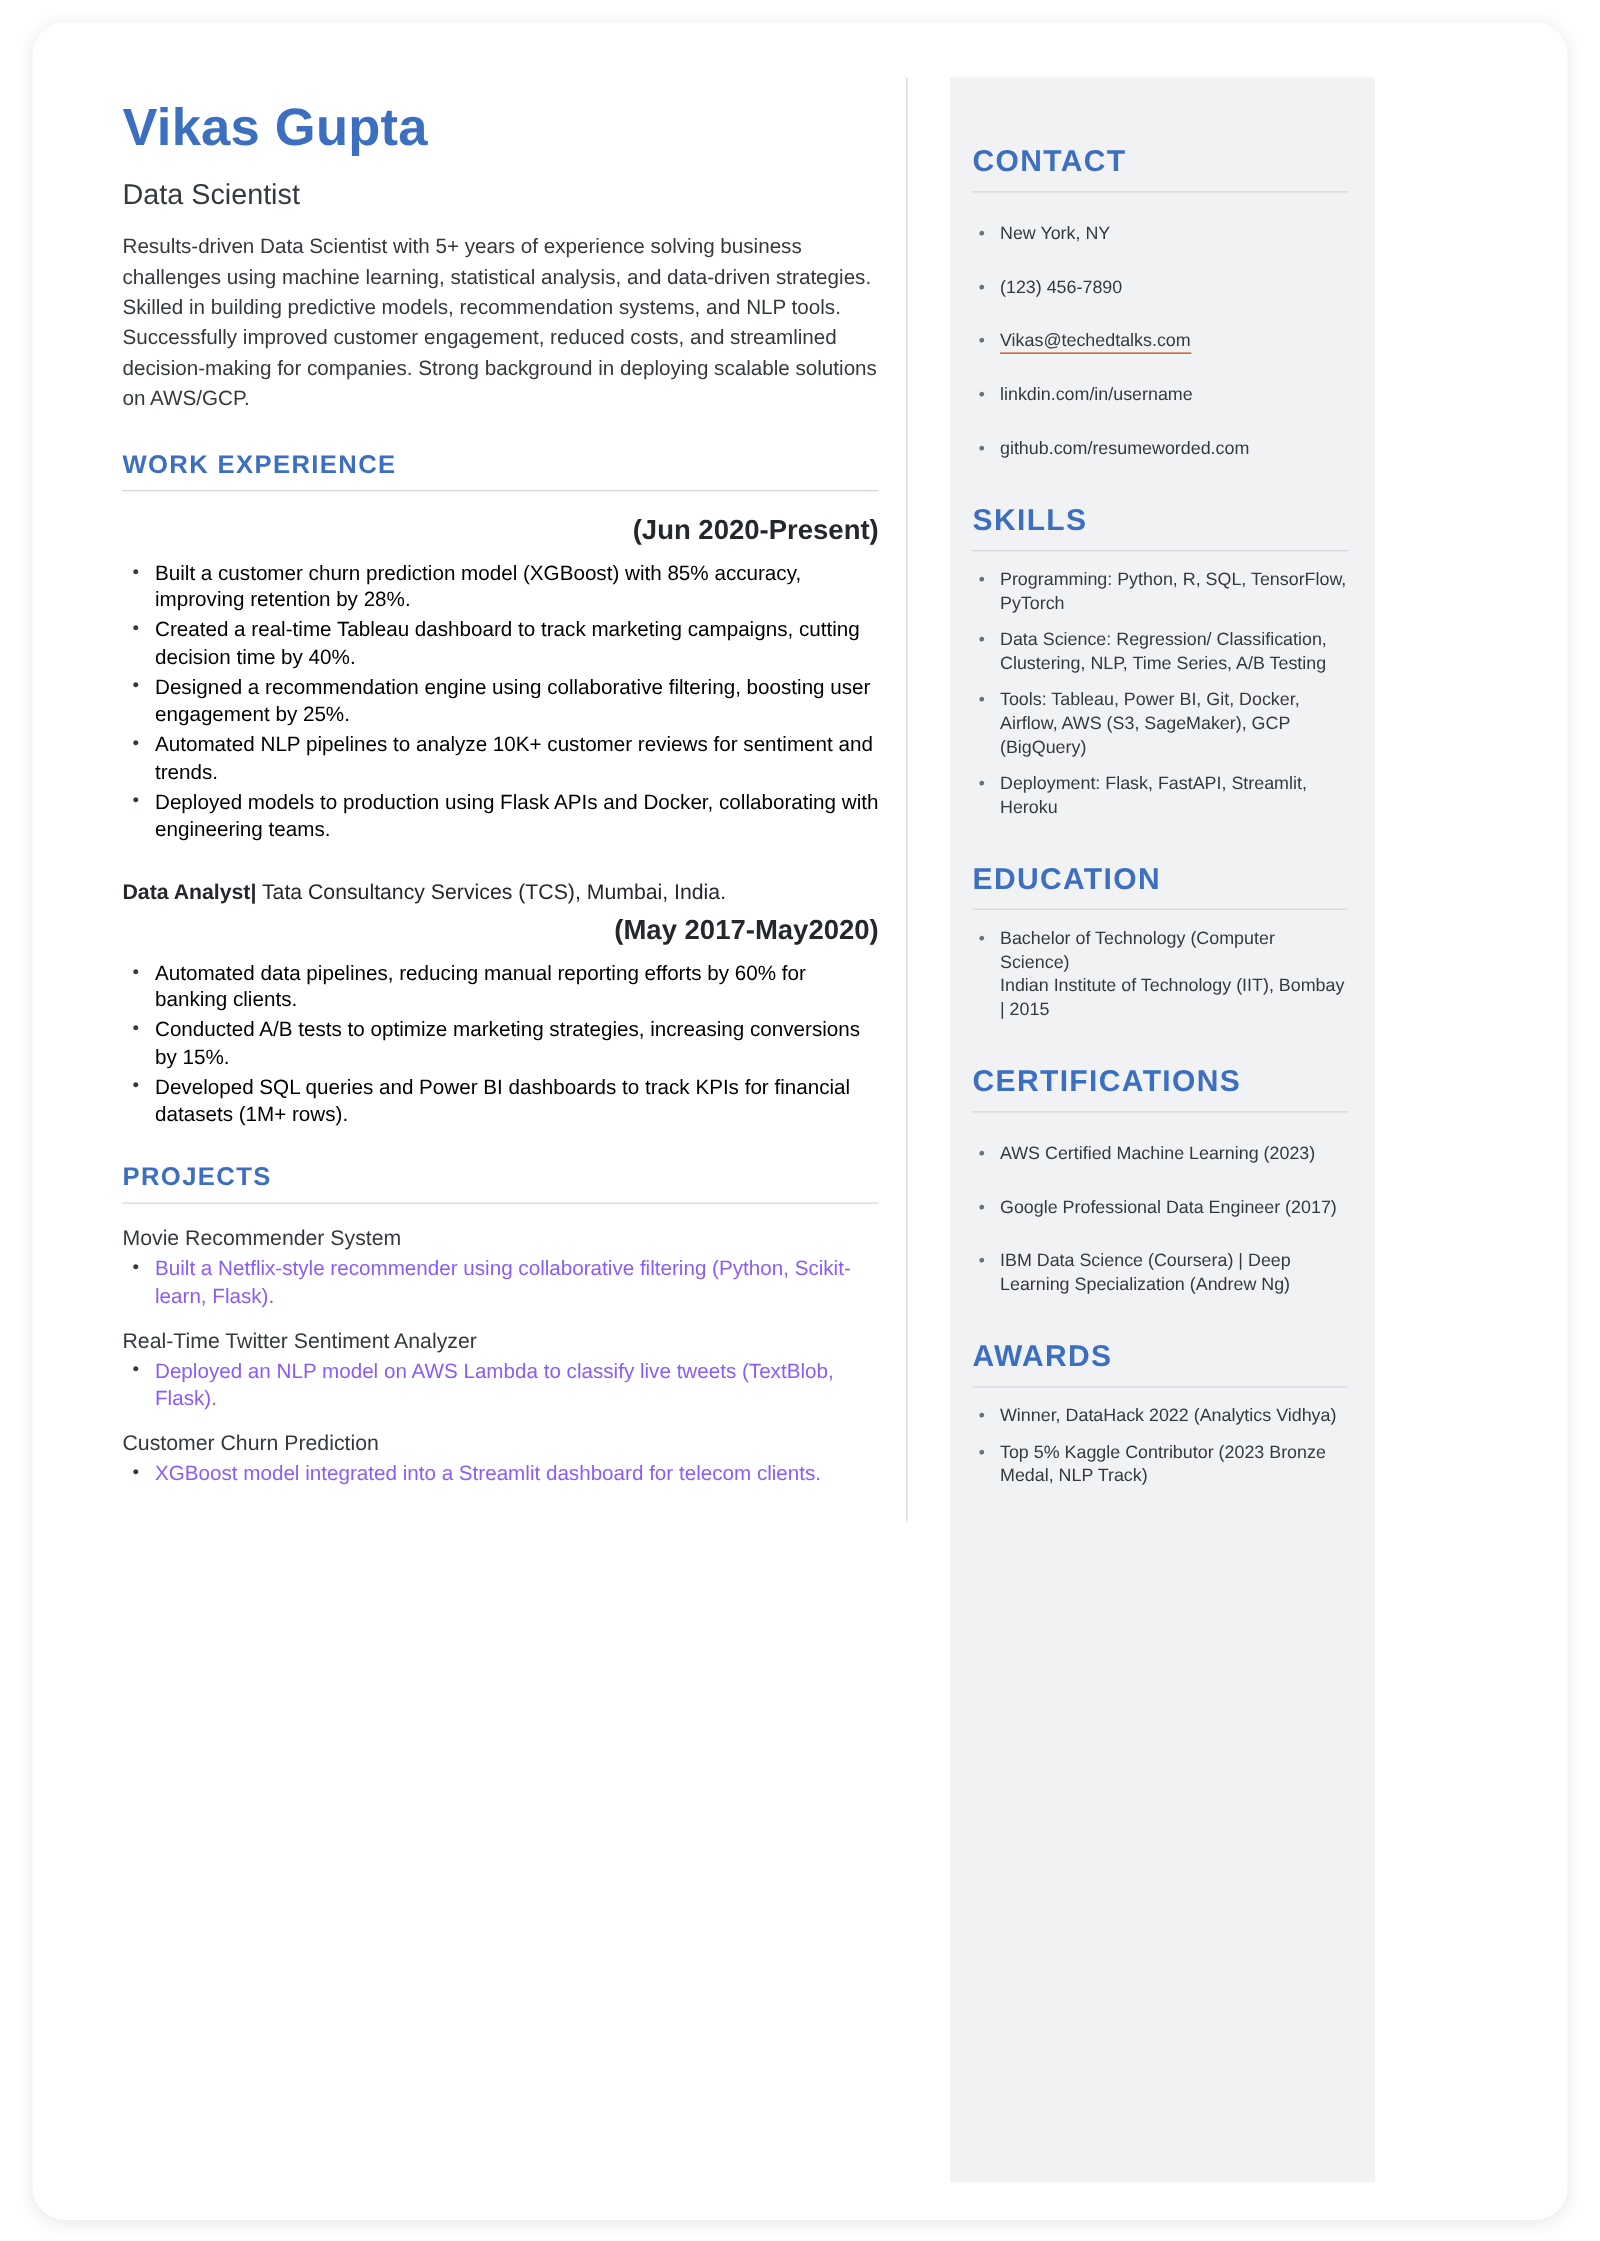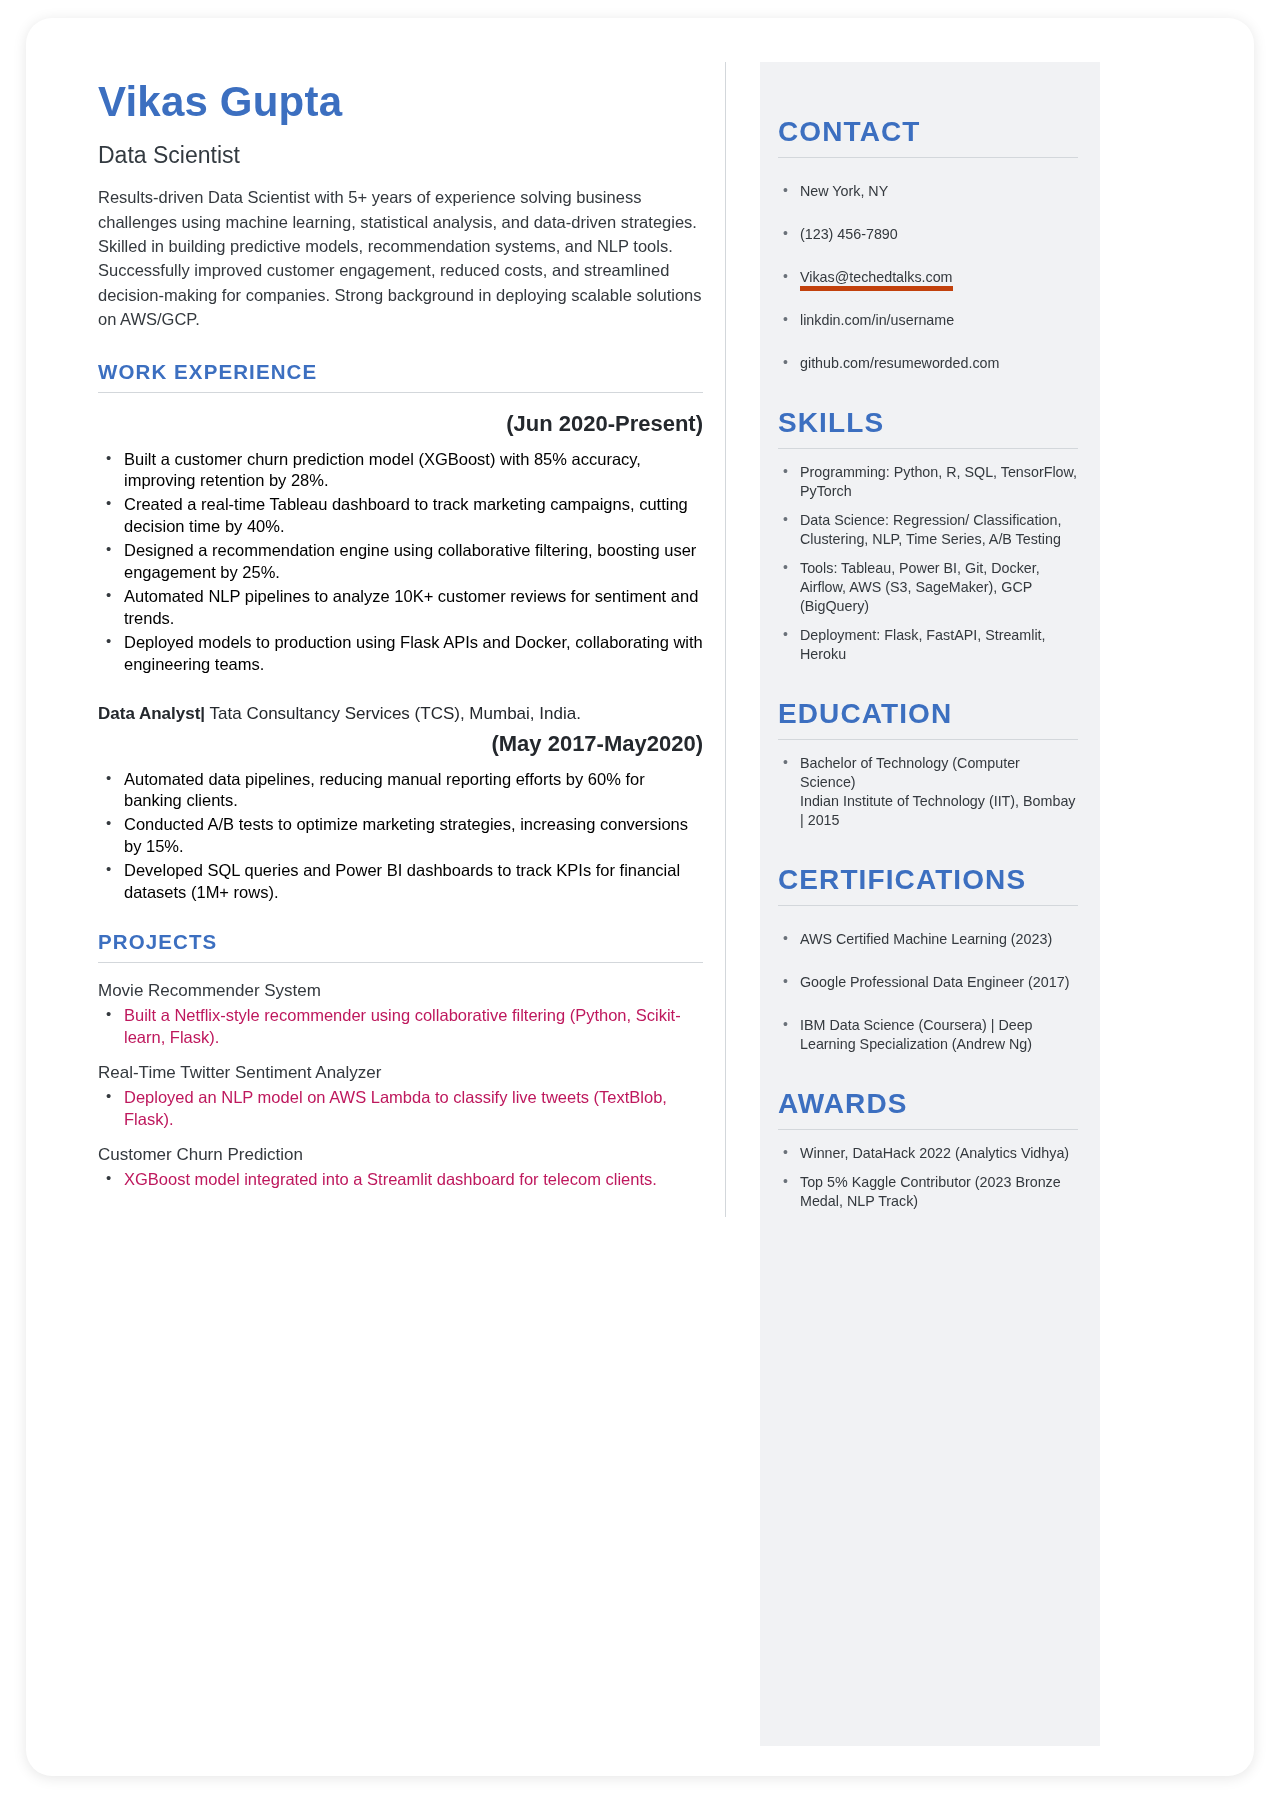--- a/index.html
+++ b/index.html
@@ -117,21 +117,21 @@
   .proj-first { margin-top: 4px; }
   ul.proj-bullets {
     margin: 0 0 6px 0;
     padding-left: 22px;
     list-style: none;
   }
   ul.proj-bullets li {
     position: relative;
     font-size: 16.5px;
     line-height: 1.33;
-    color: #be185d;
+    color: #8b5cf6;
     padding-left: 4px;
   }
   ul.proj-bullets li:before {
     content: "•";
     position: absolute;
     left: -14px;
     top: -1px;
     color: #34393e;
     font-size: 15px;
   }
@@ -143,21 +143,21 @@
     height: 1155px;
   }
   
   .right {
     width: 340px;
     margin-left: 34px;
     background: #f1f2f4;
     padding: 54px 22px 24px 18px;
   }
   .r-head {
-    font-size: 28px;
+    font-size: 24px;
     font-weight: bold;
     color: #3c6fc0;
     letter-spacing: 1.1px;
     margin: 0 0 9px 0;
   }
   .r-rule {
     border: 0;
     border-top: 1px solid #d3d7db;
     margin: 0 0 14px 0;
   }
@@ -177,21 +177,21 @@
   ul.r-list li:before {
     content: "•";
     position: absolute;
     left: -13px;
     top: -1px;
     color: #6a7179;
     font-size: 14px;
   }
   ul.r-list.tight li { margin-bottom: 2px; margin-top: 24px; }
   .link-underline {
-    border-bottom: 5px solid #c2410c;
+    border-bottom: 1px solid #c2410c;
     padding-bottom: 1px;
   }
 </style>
 </head>
 <body>
 
 <div class="page">
   <div class="inner">
 
     <div class="left">

